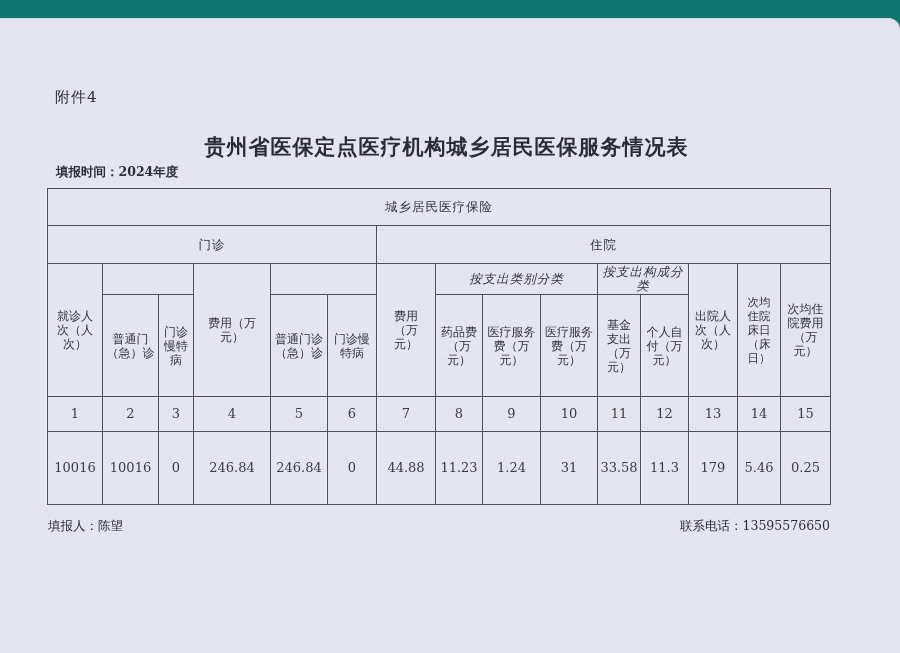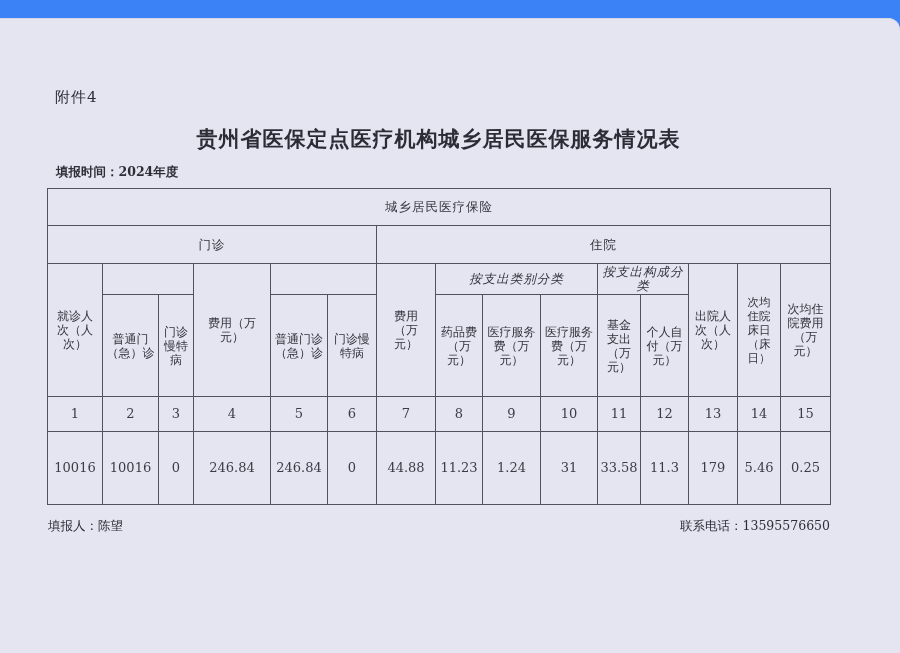--- a/index.html
+++ b/index.html
@@ -1,21 +1,21 @@
 <!DOCTYPE html>
 <html><head>
 <meta charset="utf-8">
 <style>
   html, body { margin: 0; padding: 0; background: #ffffff; }
   .screen {
     position: relative;
     width: 900px;
     height: 653px;
     overflow: hidden;
-    background: #3b82f6;
+    background: #0f766e;
     font-family: "DejaVu Serif", "Liberation Serif", serif;
     color: #33333d;
   }
   .paper {
     position: absolute;
     top: 18px; left: 0;
     width: 900px; height: 635px;
     background: #e4e5f0;
     border-top-right-radius: 12px;
     box-shadow: inset 0 1px 0 #d6d7e4;
@@ -24,21 +24,21 @@
     position: absolute;
     top: 70px; left: 55px;
     font-size: 15px;
     letter-spacing: 1px;
     color: #2e2e38;
   }
   .title {
     position: absolute;
     top: 107px; left: 47px;
     width: 783px;
-    margin: 0;
+    margin: 8px;
     text-align: center;
     font-size: 21px;
     font-weight: bold;
     letter-spacing: 1px;
     color: #2c2c36;
   }
   .report-time {
     position: absolute;
     top: 146px; left: 56px;
     font-size: 12.5px;

